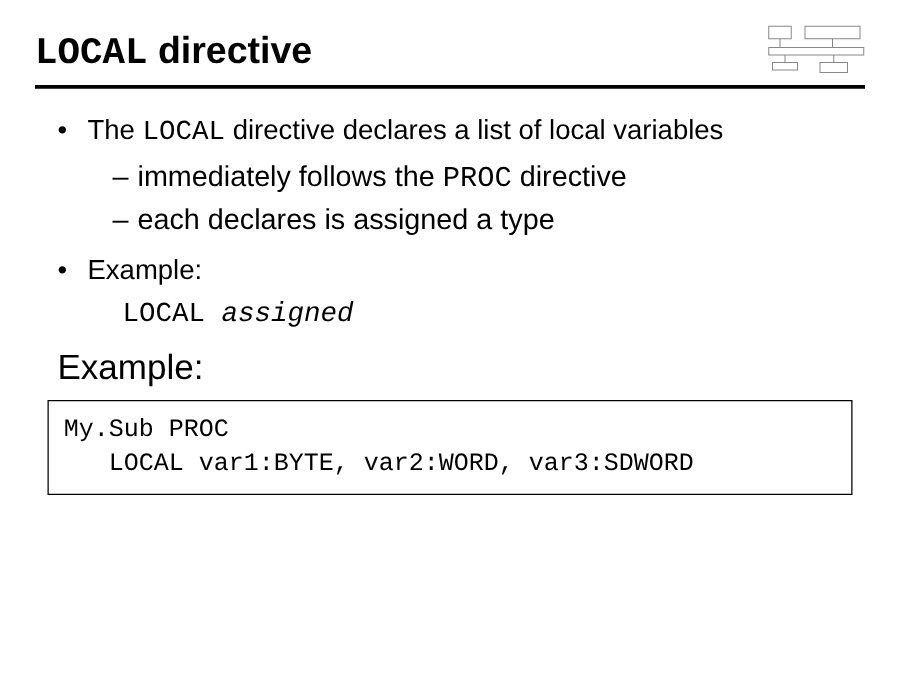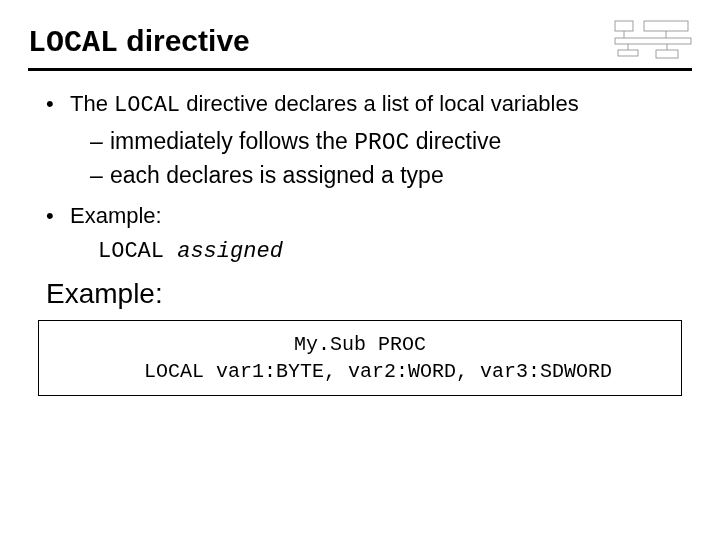--- a/index.html
+++ b/index.html
@@ -86,21 +86,20 @@
     margin-bottom: 10px;
   }
   .code-box {
     border: 1.5px solid #000;
     margin: 0 10px;
     padding: 10px 12px;
     font-family: "Courier New", Courier, monospace;
     font-size: 20px;
     line-height: 1.35;
     white-space: pre;
-    text-align: center;
   }
 </style>
 </head>
 <body>
 
 <div class="header">
   <div class="title">
     <span class="mono">LOCAL</span><span> directive</span>
   </div>
   <svg class="diagram" viewBox="0 0 78 42">

